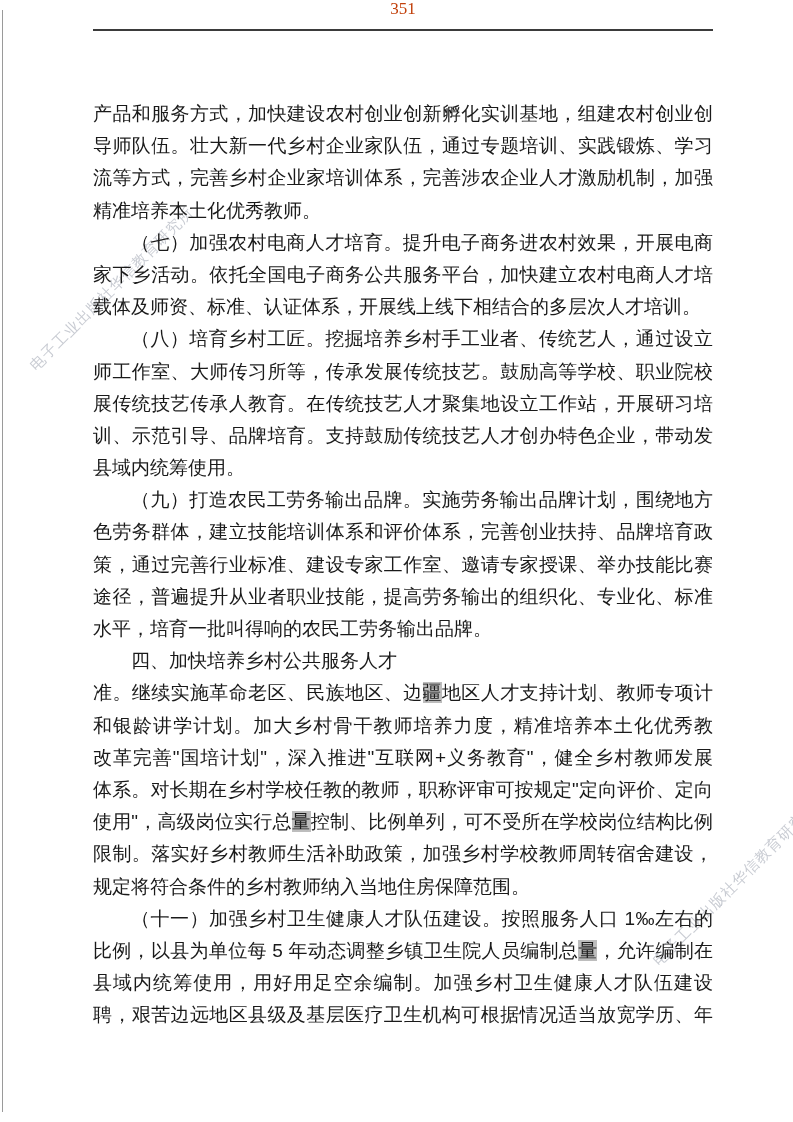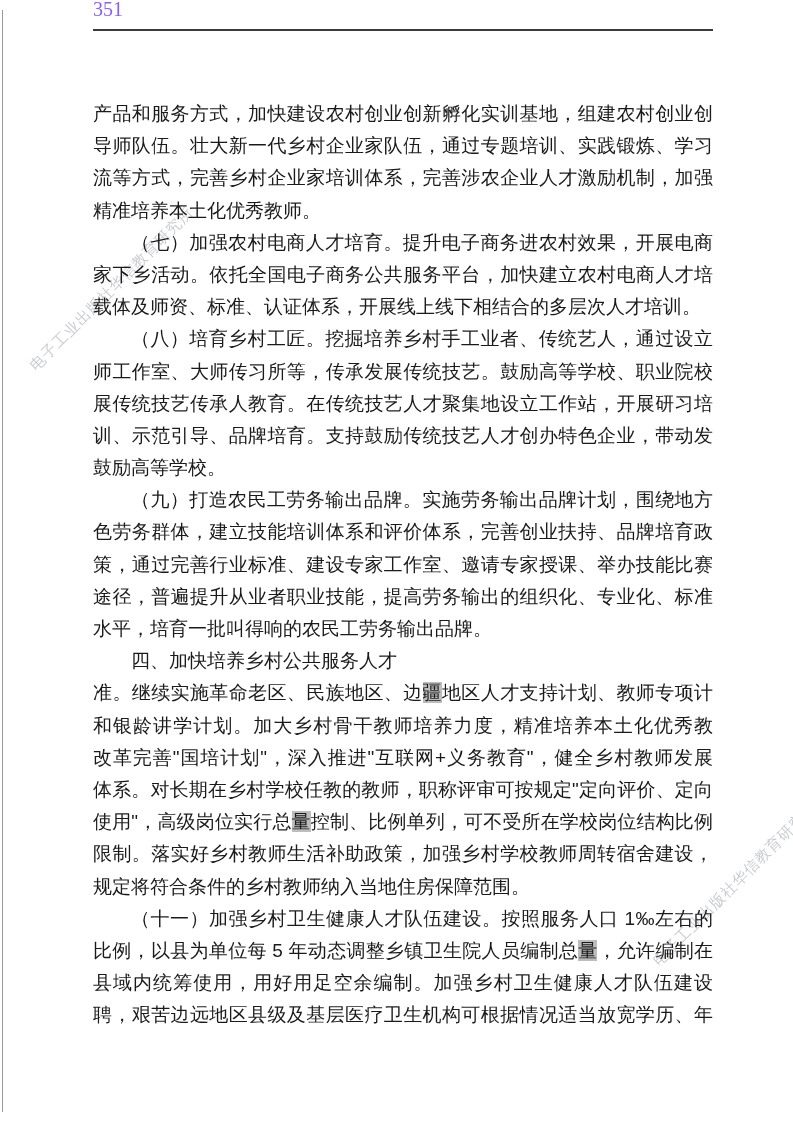--- a/index.html
+++ b/index.html
@@ -22,24 +22,24 @@
     top: 10px;
     width: 1px;
     height: 1102px;
     background: #9a9a9a;
   }
   #page-number {
     position: absolute;
     top: 1px;
     left: 93px;
     width: 620px;
-    text-align: left;
+    text-align: center;
     font-family: "Liberation Serif", serif;
-    font-size: 20px;
-    color: #8b5cf6;
+    font-size: 17px;
+    color: #c2410c;
     line-height: 16px;
   }
   #header-rule {
     position: absolute;
     left: 93px;
     top: 29px;
     width: 620px;
     height: 2px;
     background: #3b3b3b;
   }
@@ -108,21 +108,21 @@
       <div>
         <div class="text-line first-indent">（七）加强农村电商人才培育。提升电子商务进农村效果，开展电商专</div>
         <div class="text-line">家下乡活动。依托全国电子商务公共服务平台，加快建立农村电商人才培养</div>
         <div class="text-line line-end">载体及师资、标准、认证体系，开展线上线下相结合的多层次人才培训。</div>
       </div>
       <div>
         <div class="text-line first-indent">（八）培育乡村工匠。挖掘培养乡村手工业者、传统艺人，通过设立名</div>
         <div class="text-line">师工作室、大师传习所等，传承发展传统技艺。鼓励高等学校、职业院校开</div>
         <div class="text-line">展传统技艺传承人教育。在传统技艺人才聚集地设立工作站，开展研习培</div>
         <div class="text-line">训、示范引导、品牌培育。支持鼓励传统技艺人才创办特色企业，带动发展</div>
-        <div class="text-line line-end">鼓励高等学校。</div>
+        <div class="text-line line-end">县域内统筹使用。</div>
       </div>
       <div>
         <div class="text-line first-indent">（九）打造农民工劳务输出品牌。实施劳务输出品牌计划，围绕地方特</div>
         <div class="text-line">色劳务群体，建立技能培训体系和评价体系，完善创业扶持、品牌培育政</div>
         <div class="text-line">策，通过完善行业标准、建设专家工作室、邀请专家授课、举办技能比赛等</div>
         <div class="text-line">途径，普遍提升从业者职业技能，提高劳务输出的组织化、专业化、标准化</div>
         <div class="text-line line-end">水平，培育一批叫得响的农民工劳务输出品牌。</div>
       </div>
       <div>
         <div class="text-line line-end first-indent">四、加快培养乡村公共服务人才</div>

